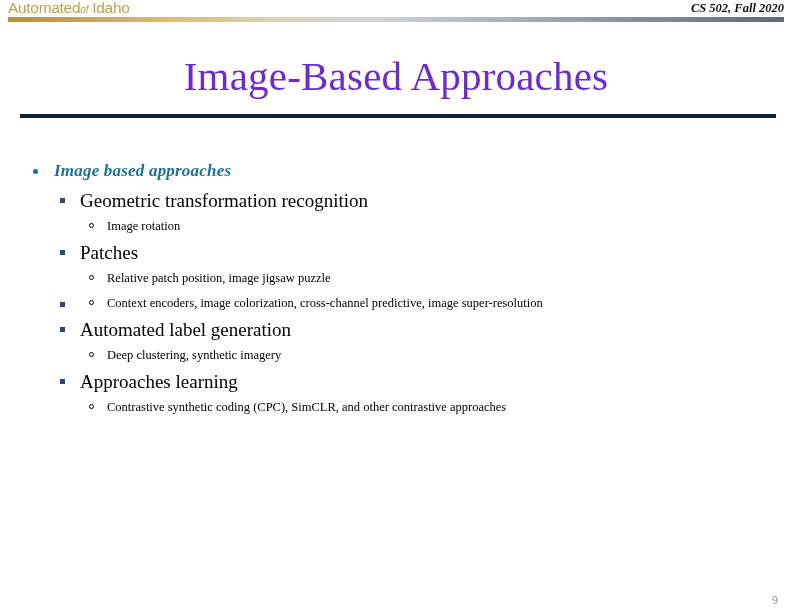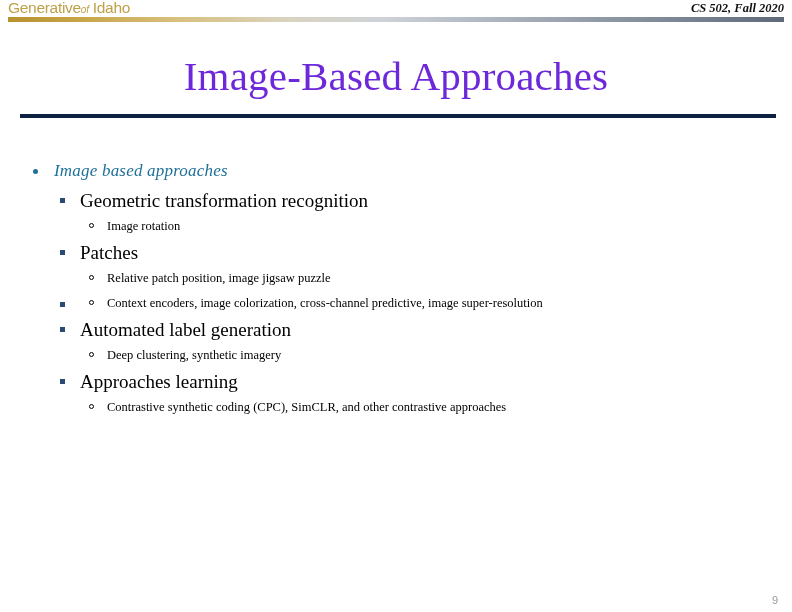--- a/index.html
+++ b/index.html
@@ -95,21 +95,21 @@
     top: 160px;
     width: 792px;
   }
 
   .lvl1 {
     position: relative;
     padding-left: 54px;
     margin: 0 0 6px 0;
     font-size: 17px;
     line-height: 22px;
-    font-weight: normal;
+    font-weight: bold;
     font-style: italic;
     color: #1f7099;
     letter-spacing: 0.2px;
   }
   .lvl1 .bullet-dot {
     position: absolute;
     left: 33px;
     top: 9px;
     width: 5px;
     height: 5px;
@@ -164,21 +164,21 @@
     font-size: 11px;
     color: #9a9a9a;
     font-family: "Liberation Sans", "DejaVu Sans", sans-serif;
   }
 </style>
 </head>
 <body>
 
 <div id="slide-header">
   <div id="brand-logo">
-    <span>Generative</span><span class="brand-of">of</span> <span>Idaho</span>
+    <span>Automated</span><span class="brand-of">of</span> <span>Idaho</span>
   </div>
   <div id="course-label">CS 502, Fall 2020</div>
   <div id="header-rule"></div>
 </div>
 
 <div id="slide-title">Image-Based Approaches</div>
 <div id="title-rule"></div>
 
 <div id="slide-body">
 

